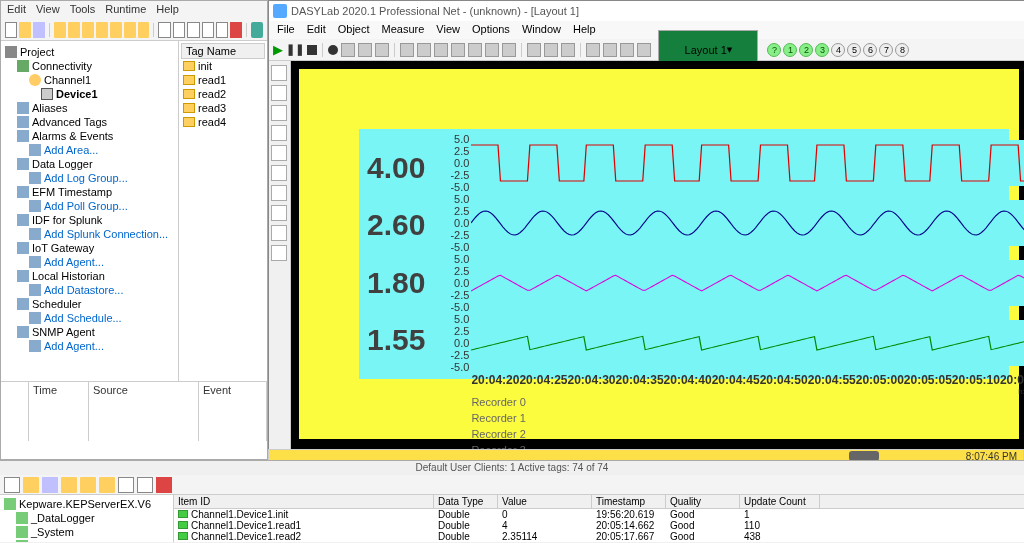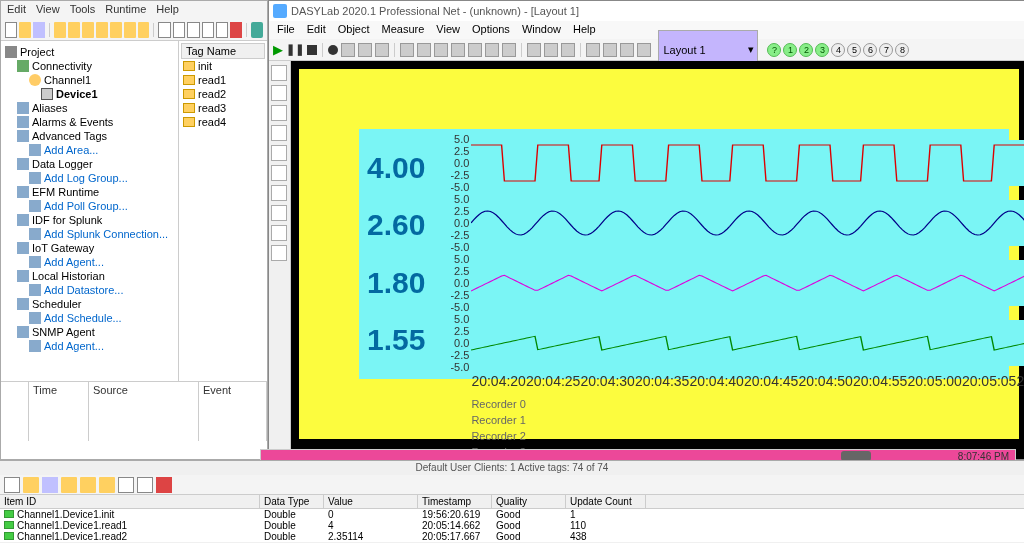--- a/index.html
+++ b/index.html
@@ -39,44 +39,44 @@
 .dasy-title { height: 20px; background: #fff; display: flex; align-items: center; padding: 0 4px; color: #555; }
 .dasy-title-icon { width: 14px; height: 14px; background: #5af; border-radius: 2px; margin-right: 4px; }
 .win-btns { margin-left: auto; display: flex; gap: 6px; color: #555; font-size: 13px; }
 .dasy-menu { height: 18px; background: #f8f8f8; display: flex; gap: 12px; padding: 2px 8px; }
 .dasy-toolbar { height: 22px; background: #f4f4f4; border-bottom: 1px solid #ccc; display: flex; align-items: center; padding: 0 4px; gap: 3px; }
 .dt-play { color: #090; font-size: 13px; }
 .dt-pause { color: #333; font-size: 11px; font-weight: bold; }
 .dt-stop { width: 10px; height: 10px; background: #333; display: inline-block; }
 .dt-rec { width: 10px; height: 10px; background: #333; border-radius: 50%; display: inline-block; }
 .dt-icon { width: 14px; height: 14px; background: #ccc; border: 1px solid #999; display: inline-block; }
-.dt-combo { margin-left: 4px; border: 1px solid #aaa; background: #c4b5fd; padding: 12px 4px; width: 100px; display: flex; justify-content: space-between; align-items: center; }
+.dt-combo { margin-left: 4px; border: 1px solid #aaa; background: #15803d; padding: 12px 4px; width: 100px; display: flex; justify-content: center; align-items: center; }
 .dt-numbtns { display: flex; gap: 2px; margin-left: 6px; }
 .dt-num { width: 14px; height: 14px; border: 1px solid #999; border-radius: 50%; display: flex; align-items: center; justify-content: center; font-size: 9px; background: #eee; }
 .dt-num.green { background: #8e8; border-color: #5b5; color: #050; }
 
 .dasy-body { height: 398px; display: flex; }
 .dasy-sidebar { width: 22px; background: #f0f0f0; border-right: 1px solid #ccc; display: flex; flex-direction: column; gap: 4px; padding: 4px 2px; }
 .side-icon { width: 16px; height: 16px; border: 1px solid #aaa; background: #fff; }
 .dasy-canvas { flex: 1; background: #000; position: relative; overflow: auto; }
 .yellow-page { position: absolute; top: 8px; left: 8px; width: 720px; height: 370px; background: #fcfc3e; }
 .cyan-panel { position: absolute; top: 60px; left: 60px; width: 650px; height: 250px; background: #7af5f5; display: flex; }
 .values-col { width: 150px; display: flex; flex-direction: column; justify-content: space-around; padding: 10px 8px; }
-.big-val { font-size: 30px; font-weight: bold; text-align: right; color: #0369a1; padding-right: 8px; }
+.big-val { font-size: 30px; font-weight: bold; text-align: right; color: #404040; padding-right: 8px; }
 .chart-col { flex: 1; display: flex; flex-direction: column; padding: 4px; }
 .chart-row { flex: 1; display: flex; align-items: center; }
 .y-ticks { width: 26px; display: flex; flex-direction: column; justify-content: space-between; font-size: 8px; color: #333; text-align: right; height: 100%; padding-right: 2px; }
 .wave-box { flex: 1; height: 46px; background: #7af5f5; position: relative; }
 .wave-box svg { width: 100%; height: 100%; position: absolute; }
 .x-axis { height: 16px; display: flex; padding-left: 26px; font-size: 8px; color: #333; justify-content: space-between; }
-.x-lab { font-size: 14px; }
+.x-lab { font-size: 12px; font-weight: bold; }
 .x-title { font-size: 8px; color: #333; text-align: right; padding-right: 4px; }
 .legend-row { height: 12px; padding-left: 26px; font-size: 7px; color: #666; display: flex; gap: 4px; flex-direction: column; }
 
-.scroll-bar { position: absolute; bottom: 80px; left: 260px; width: 756px; height: 14px; background: #ec4899; border: 1px solid #ccc; display: flex; align-items: center; }
+.scroll-bar { position: absolute; bottom: 80px; left: 268px; width: 756px; height: 14px; background: #fde047; border: 1px solid #ccc; display: flex; align-items: center; }
 .scroll-thumb { position: absolute; left: 580px; width: 30px; height: 10px; background: #666; border-radius: 3px; }
 .status-time { position: absolute; right: 6px; font-size: 10px; color: #333; }
 
 .quickclient { position: absolute; top: 460px; left: 0; width: 1024px; height: 82px; background: #fff; border-top: 1px solid #aaa; display: flex; flex-direction: column; }
 .qc-status { height: 14px; background: #f0f0f0; text-align: center; font-size: 10px; color: #555; padding: 1px; }
 .qc-toolbar { height: 20px; background: #f4f4f4; border-bottom: 1px solid #ccc; display: flex; align-items: center; padding: 0 4px; gap: 3px; }
 .qc-body { flex: 1; display: flex; overflow: hidden; }
 .qc-tree { width: 174px; border-right: 1px solid #ccc; padding: 2px; }
 .qc-table { flex: 1; overflow: hidden; }
 .qc-thead { display: flex; background: #f0f0f0; border-bottom: 1px solid #ccc; }
@@ -136,41 +136,41 @@
         <div class="tree-item ind3">
           <span class="tree-icon ti-dev"></span>
           <span class=" tree-bold">Device1</span>
         </div>
         <div class="tree-item ind1">
           <span class="tree-icon ti-gen"></span>
           <span class="">Aliases</span>
         </div>
         <div class="tree-item ind1">
           <span class="tree-icon ti-gen"></span>
+          <span class="">Advanced Tags</span>
+        </div>
+        <div class="tree-item ind1">
+          <span class="tree-icon ti-gen"></span>
           <span class="">Alarms &amp; Events</span>
         </div>
-        <div class="tree-item ind1">
-          <span class="tree-icon ti-gen"></span>
-          <span class="">Advanced Tags</span>
-        </div>
         <div class="tree-item ind2">
           <span class="tree-icon ti-gen"></span>
           <span class="tree-link">Add Area...</span>
         </div>
         <div class="tree-item ind1">
           <span class="tree-icon ti-gen"></span>
           <span class="">Data Logger</span>
         </div>
         <div class="tree-item ind2">
           <span class="tree-icon ti-gen"></span>
           <span class="tree-link">Add Log Group...</span>
         </div>
         <div class="tree-item ind1">
           <span class="tree-icon ti-gen"></span>
-          <span class="">EFM Runtime</span>
+          <span class="">EFM Timestamp</span>
         </div>
         <div class="tree-item ind2">
           <span class="tree-icon ti-gen"></span>
           <span class="tree-link">Add Poll Group...</span>
         </div>
         <div class="tree-item ind1">
           <span class="tree-icon ti-gen"></span>
           <span class="">IDF for Splunk</span>
         </div>
         <div class="tree-item ind2">
@@ -425,20 +425,38 @@
     <span class="tb-icon tb-folder"></span>
     <span class="tb-icon tb-save"></span>
     <span class="tb-icon tb-folder"></span>
     <span class="tb-icon tb-folder"></span>
     <span class="tb-icon tb-folder"></span>
     <span class="tb-icon tb-new"></span>
     <span class="tb-icon tb-new"></span>
     <span class="tb-icon tb-red"></span>
   </div>
   <div class="qc-body">
+    <div class="qc-tree" id="qc-tree">
+        <div class="tree-item ind0">
+          <span class="tree-icon" style="background:#7c7"></span>
+          <span>Kepware.KEPServerEX.V6</span>
+        </div>
+        <div class="tree-item ind1">
+          <span class="tree-icon" style="background:#7c7"></span>
+          <span>_DataLogger</span>
+        </div>
+        <div class="tree-item ind1">
+          <span class="tree-icon" style="background:#7c7"></span>
+          <span>_System</span>
+        </div>
+        <div class="tree-item ind1">
+          <span class="tree-icon" style="background:#7c7"></span>
+          <span>_ThingWorx</span>
+        </div>
+      </div>
     <div class="qc-table">
       <div class="qc-thead">
         <div class="qc-th c-id">Item ID</div>
         <div class="qc-th c-dt">Data Type</div>
         <div class="qc-th c-val">Value</div>
         <div class="qc-th c-ts">Timestamp</div>
         <div class="qc-th c-q">Quality</div>
         <div class="qc-th c-uc">Update Count</div>
       </div>
       <div id="qc-rows">

